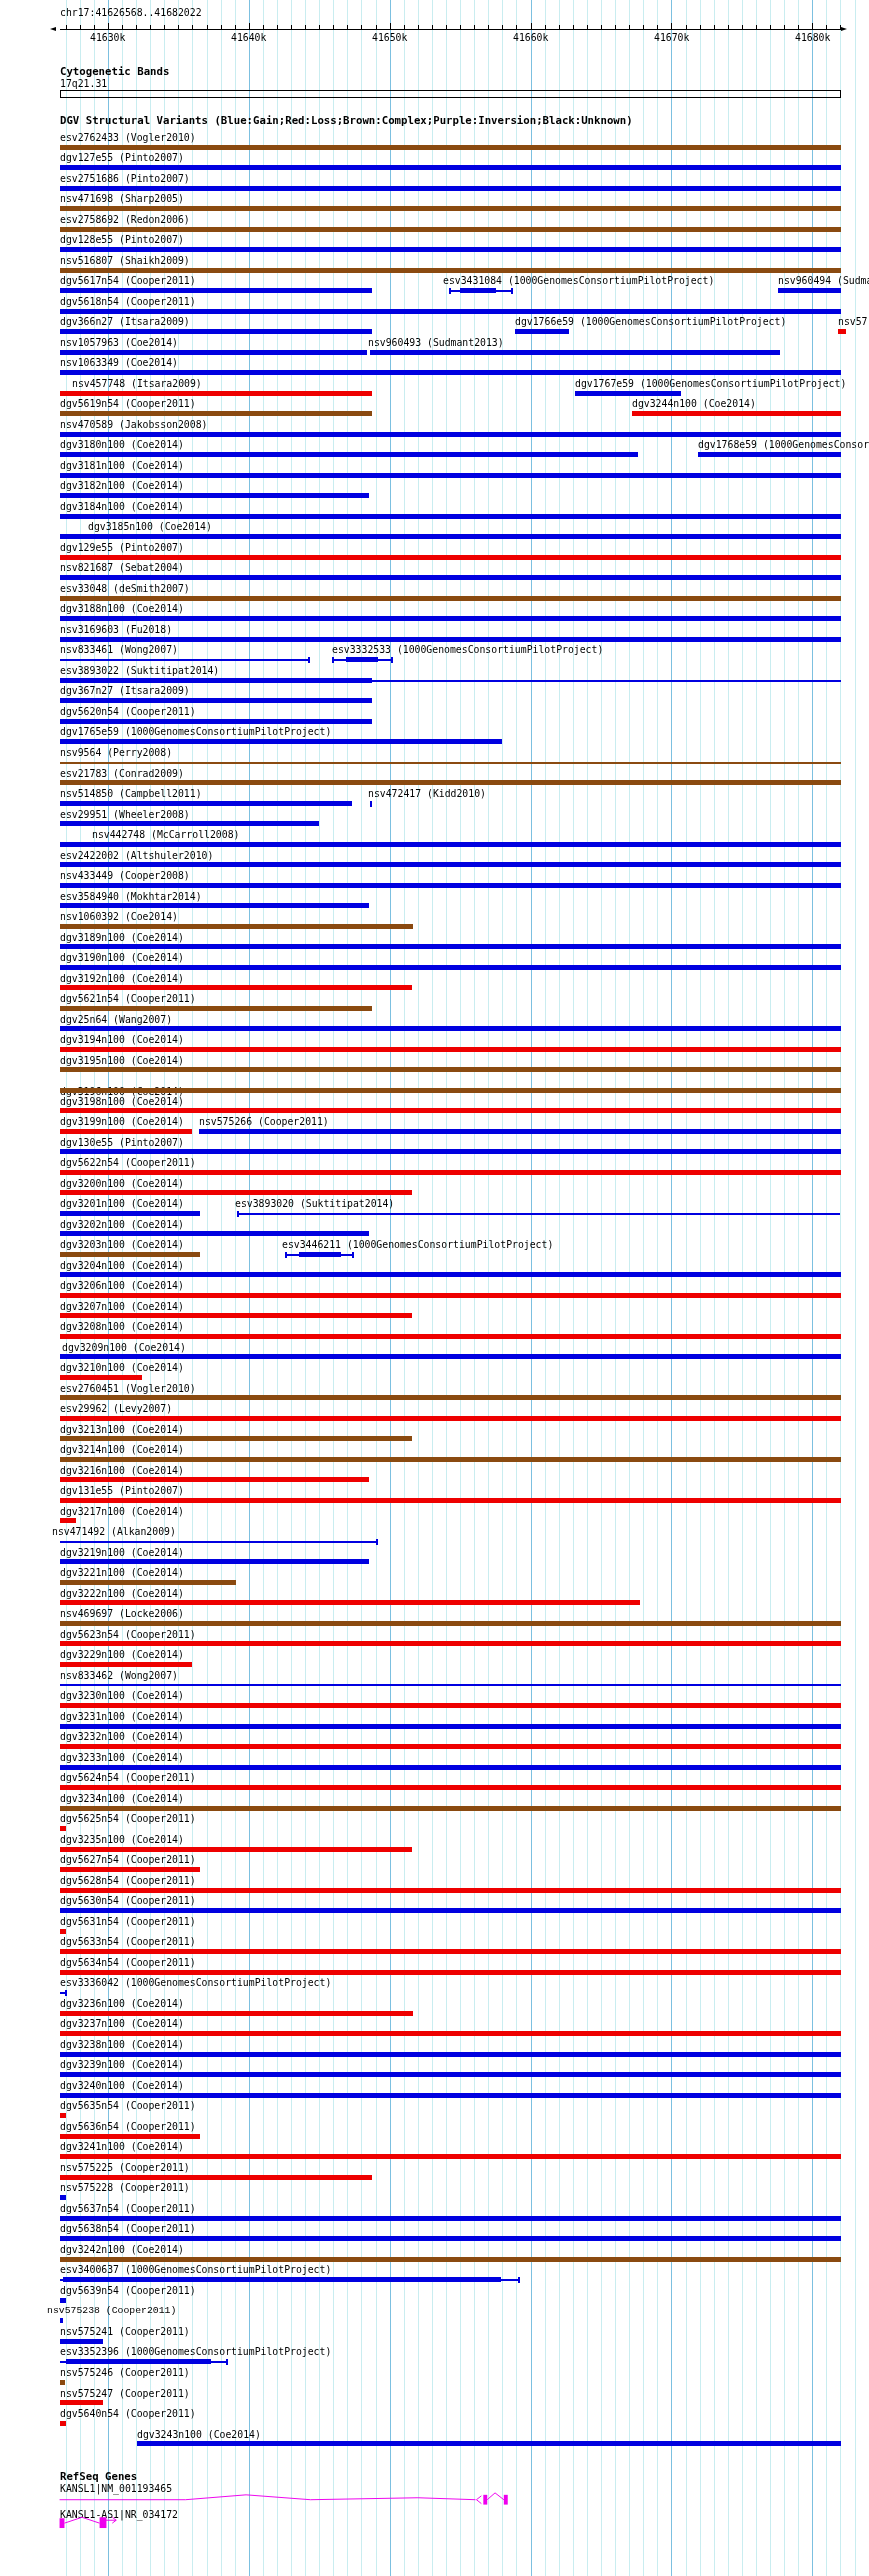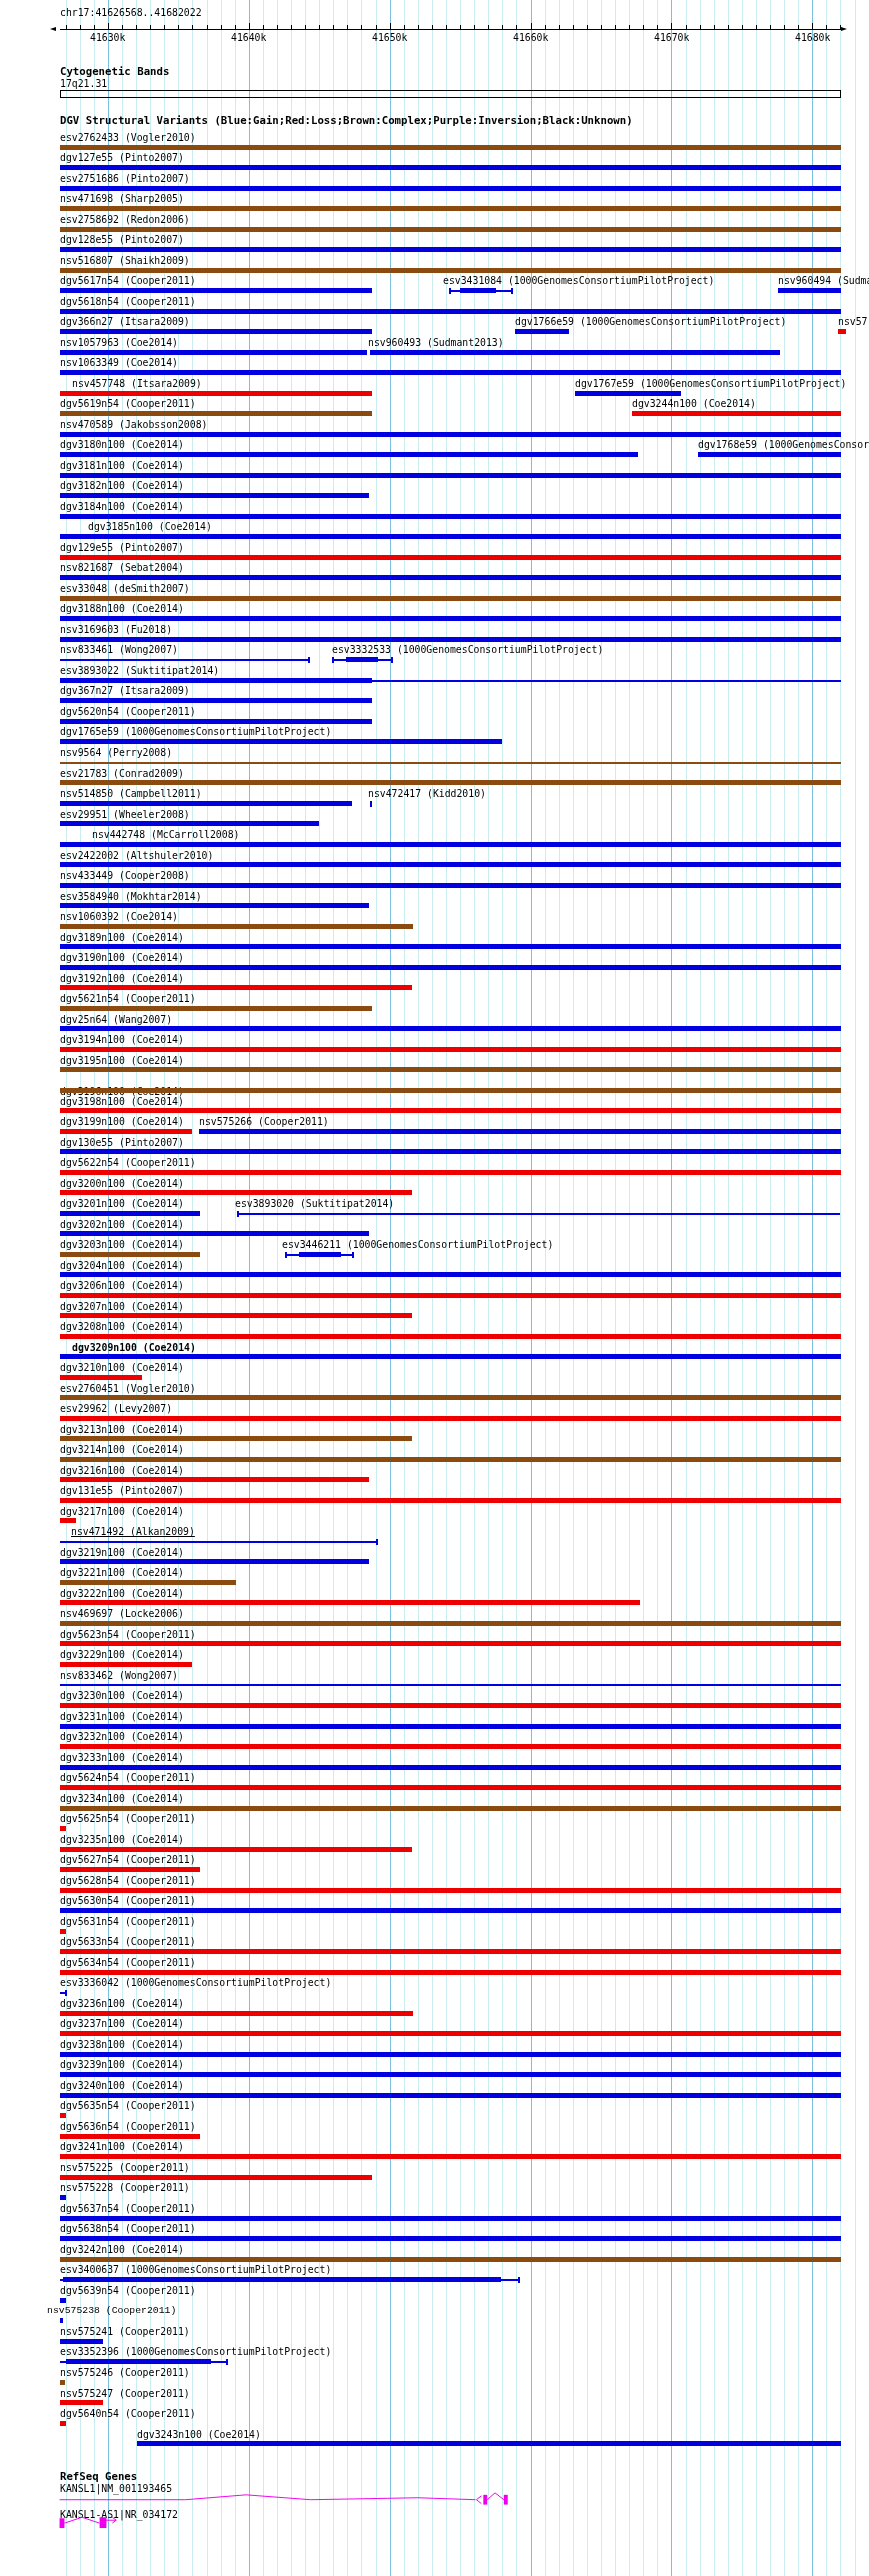--- a/index.html
+++ b/index.html
@@ -311,39 +311,39 @@
       <div class="vtick" style="left: 285px; top: 1252px; background: rgb(0, 0, 224);"></div>
       <div class="vtick" style="left: 352px; top: 1252px; background: rgb(0, 0, 224);"></div>
       <div class="vlabel" style="left: 60px; top: 1261px;">dgv3204n100 (Coe2014)</div>
       <div class="bar" style="left: 60px; top: 1272px; width: 781px; background: rgb(0, 0, 224);"></div>
       <div class="vlabel" style="left: 60px; top: 1281px;">dgv3206n100 (Coe2014)</div>
       <div class="bar" style="left: 60px; top: 1293px; width: 781px; background: rgb(238, 0, 0);"></div>
       <div class="vlabel" style="left: 60px; top: 1302px;">dgv3207n100 (Coe2014)</div>
       <div class="bar" style="left: 60px; top: 1313px; width: 352px; background: rgb(238, 0, 0);"></div>
       <div class="vlabel" style="left: 60px; top: 1322px;">dgv3208n100 (Coe2014)</div>
       <div class="bar" style="left: 60px; top: 1334px; width: 781px; background: rgb(238, 0, 0);"></div>
-      <div class="vlabel" style="left: 72px; top: 1343px; font-weight: bold;">dgv3209n100 (Coe2014)</div>
+      <div class="vlabel" style="left: 62px; top: 1343px;">dgv3209n100 (Coe2014)</div>
       <div class="bar" style="left: 60px; top: 1354px; width: 781px; background: rgb(0, 0, 224);"></div>
       <div class="vlabel" style="left: 60px; top: 1363px;">dgv3210n100 (Coe2014)</div>
       <div class="bar" style="left: 60px; top: 1375px; width: 82px; background: rgb(238, 0, 0);"></div>
       <div class="vlabel" style="left: 60px; top: 1384px;">esv2760451 (Vogler2010)</div>
       <div class="bar" style="left: 60px; top: 1395px; width: 781px; background: rgb(138, 74, 16);"></div>
       <div class="vlabel" style="left: 60px; top: 1404px;">esv29962 (Levy2007)</div>
       <div class="bar" style="left: 60px; top: 1416px; width: 781px; background: rgb(238, 0, 0);"></div>
       <div class="vlabel" style="left: 60px; top: 1425px;">dgv3213n100 (Coe2014)</div>
       <div class="bar" style="left: 60px; top: 1436px; width: 352px; background: rgb(138, 74, 16);"></div>
       <div class="vlabel" style="left: 60px; top: 1445px;">dgv3214n100 (Coe2014)</div>
       <div class="bar" style="left: 60px; top: 1457px; width: 781px; background: rgb(138, 74, 16);"></div>
       <div class="vlabel" style="left: 60px; top: 1466px;">dgv3216n100 (Coe2014)</div>
       <div class="bar" style="left: 60px; top: 1477px; width: 309px; background: rgb(238, 0, 0);"></div>
       <div class="vlabel" style="left: 60px; top: 1486px;">dgv131e55 (Pinto2007)</div>
       <div class="bar" style="left: 60px; top: 1498px; width: 781px; background: rgb(238, 0, 0);"></div>
       <div class="vlabel" style="left: 60px; top: 1507px;">dgv3217n100 (Coe2014)</div>
       <div class="bar" style="left: 60px; top: 1518px; width: 15.6px; background: rgb(238, 0, 0);"></div>
-      <div class="vlabel" style="left: 71px; top: 1527px; text-decoration: underline;">nsv471492 (Alkan2009)</div>
+      <div class="vlabel" style="left: 52px; top: 1527px;">nsv471492 (Alkan2009)</div>
       <div class="thin" style="left: 60px; top: 1541px; width: 317px; background: rgb(0, 0, 224);"></div>
       <div class="vtick" style="left: 376px; top: 1539px; background: rgb(0, 0, 224);"></div>
       <div class="vlabel" style="left: 60px; top: 1548px;">dgv3219n100 (Coe2014)</div>
       <div class="bar" style="left: 60px; top: 1559px; width: 309px; background: rgb(0, 0, 224);"></div>
       <div class="vlabel" style="left: 60px; top: 1568px;">dgv3221n100 (Coe2014)</div>
       <div class="bar" style="left: 60px; top: 1580px; width: 176px; background: rgb(138, 74, 16);"></div>
       <div class="vlabel" style="left: 60px; top: 1589px;">dgv3222n100 (Coe2014)</div>
       <div class="bar" style="left: 60px; top: 1600px; width: 580px; background: rgb(238, 0, 0);"></div>
       <div class="vlabel" style="left: 60px; top: 1609px;">nsv469697 (Locke2006)</div>
       <div class="bar" style="left: 60px; top: 1621px; width: 781px; background: rgb(138, 74, 16);"></div>

